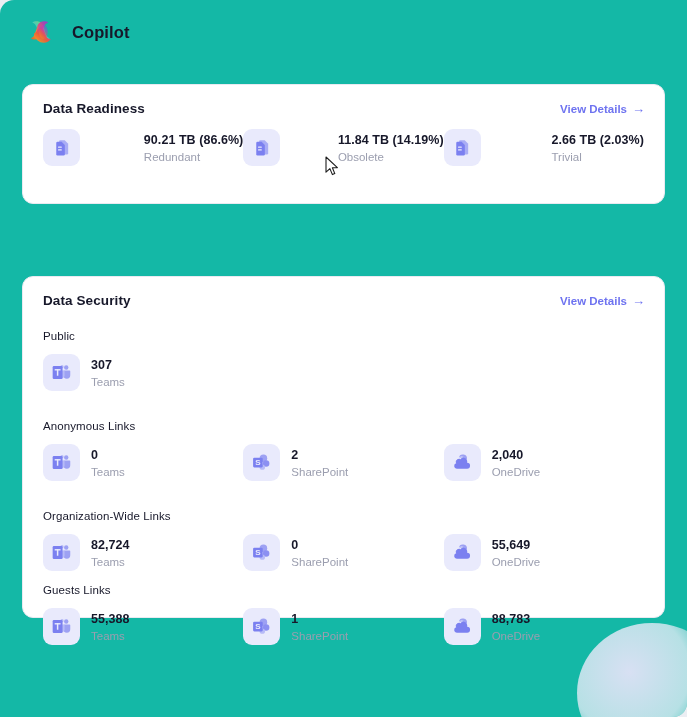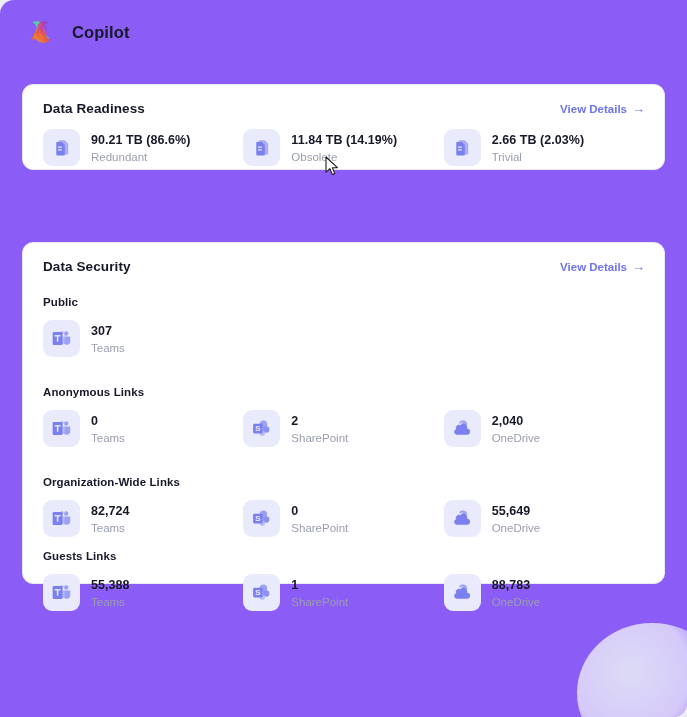--- a/index.html
+++ b/index.html
@@ -10,21 +10,21 @@
     width: 687px;
     height: 717px;
     background: #eceef3;
     font-family: "Liberation Sans", sans-serif;
     overflow: hidden;
   }
   .page {
     position: relative;
     width: 687px;
     height: 717px;
-    background: #8b5cf6;
+    background: #14b8a6;
     border-top-left-radius: 14px;
     border-bottom-right-radius: 14px;
     overflow: hidden;
     box-sizing: border-box;
   }
   .corner-glow {
     position: absolute;
     right: -40px;
     bottom: -46px;
     width: 150px;
@@ -60,21 +60,21 @@
   .card {
     position: relative;
     background: #ffffff;
     border: 1px solid #e9eaf1;
     border-radius: 11px;
     box-sizing: border-box;
     margin: 0 22px;
   }
   .card-readiness {
     margin-top: 36px;
-    height: 86px;
+    height: 120px;
   }
   .card-security {
     margin-top: 72px;
     height: 342px;
   }
   .card-head {
     display: flex;
     align-items: center;
     justify-content: space-between;
     padding: 16px 19px 0 20px;
@@ -107,21 +107,21 @@
     display: flex;
     padding: 0 20px;
     margin-top: 13px;
   }
   .metric {
     display: flex;
     align-items: center;
     gap: 11px;
     box-sizing: border-box;
   }
-  .metric-wide { width: 239px; }
+  .metric-wide { width: 239px; justify-content: space-between; }
   .metric-sec  { width: 239px; }
 
   .icon-tile {
     width: 37px;
     height: 37px;
     flex: 0 0 37px;
     border-radius: 9px;
     background: #e9eafc;
     display: flex;
     align-items: center;
@@ -148,21 +148,21 @@
     color: #9b9eaf;
     white-space: nowrap;
   }
 
   
   .group {
     padding: 0 20px;
   }
   .group-title {
     font-size: 11.5px;
-    font-weight: bold;
+    font-weight: normal;
     color: #17182a;
     letter-spacing: 0.1px;
   }
   .group-public   { margin-top: 22px; }
   .group-anon     { margin-top: 29px; }
   .group-org      { margin-top: 29px; }
   .group-guest    { margin-top: 13px; }
   .group .metric-row {
     padding: 0;
     margin-top: 12px;

